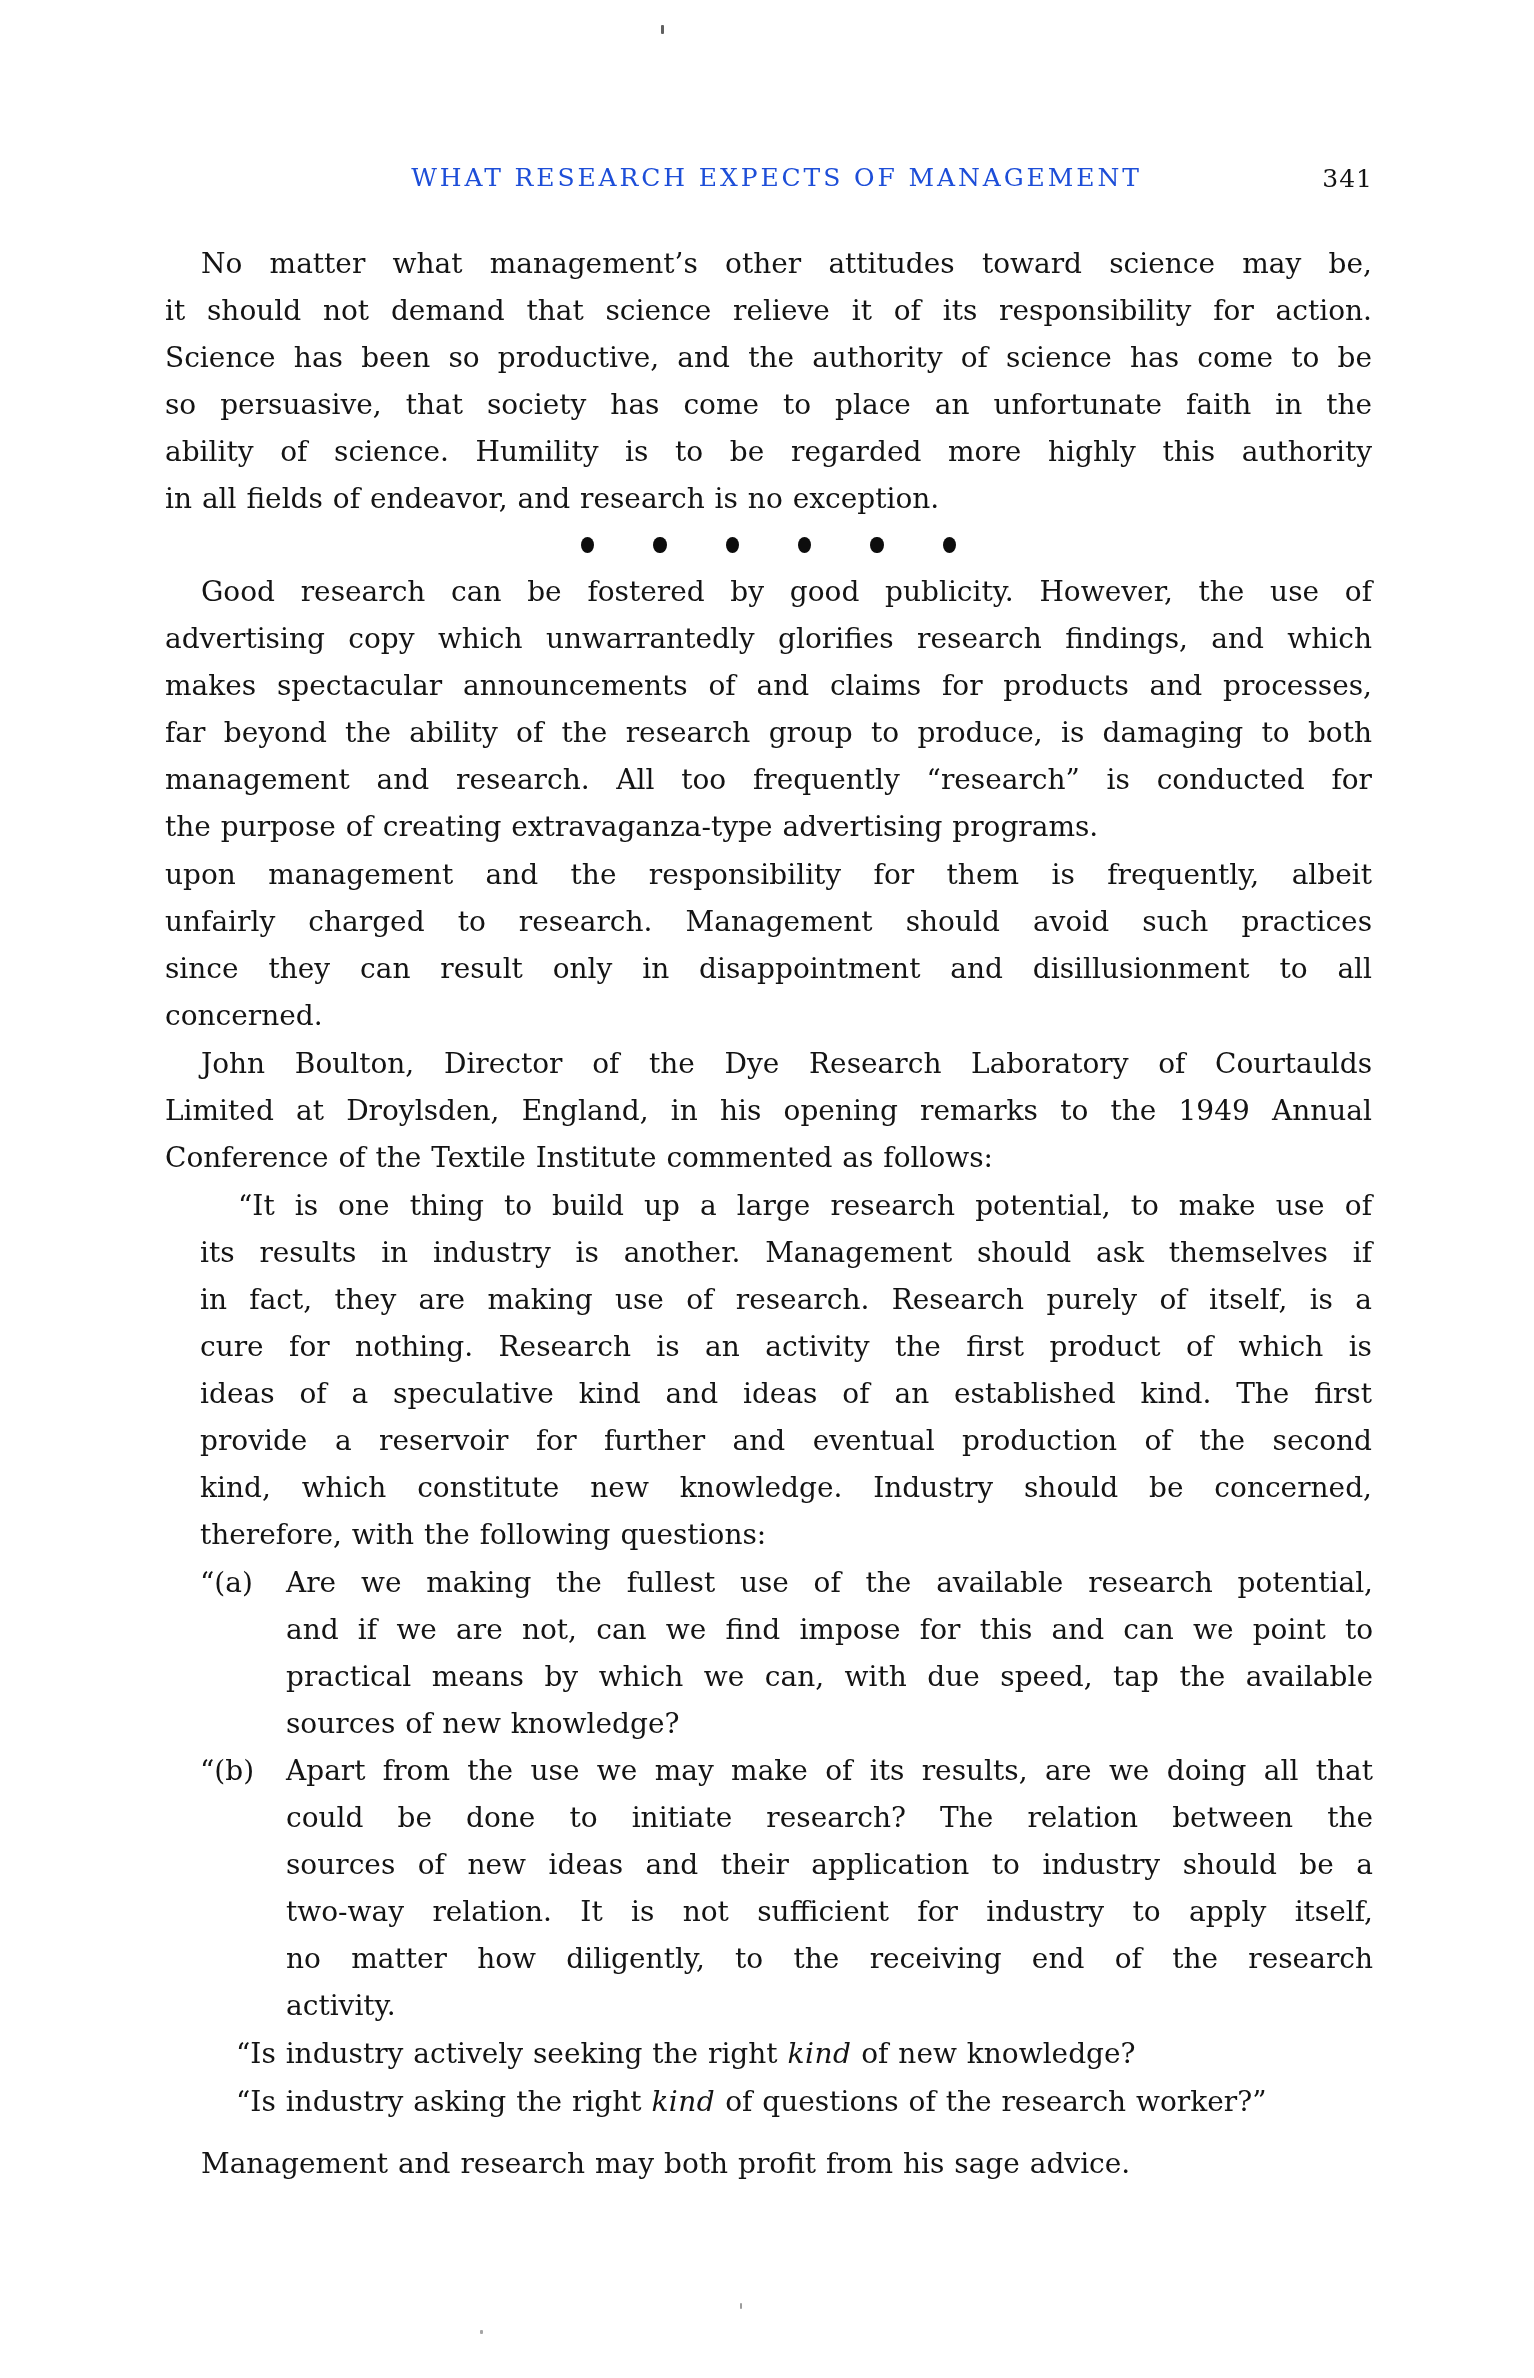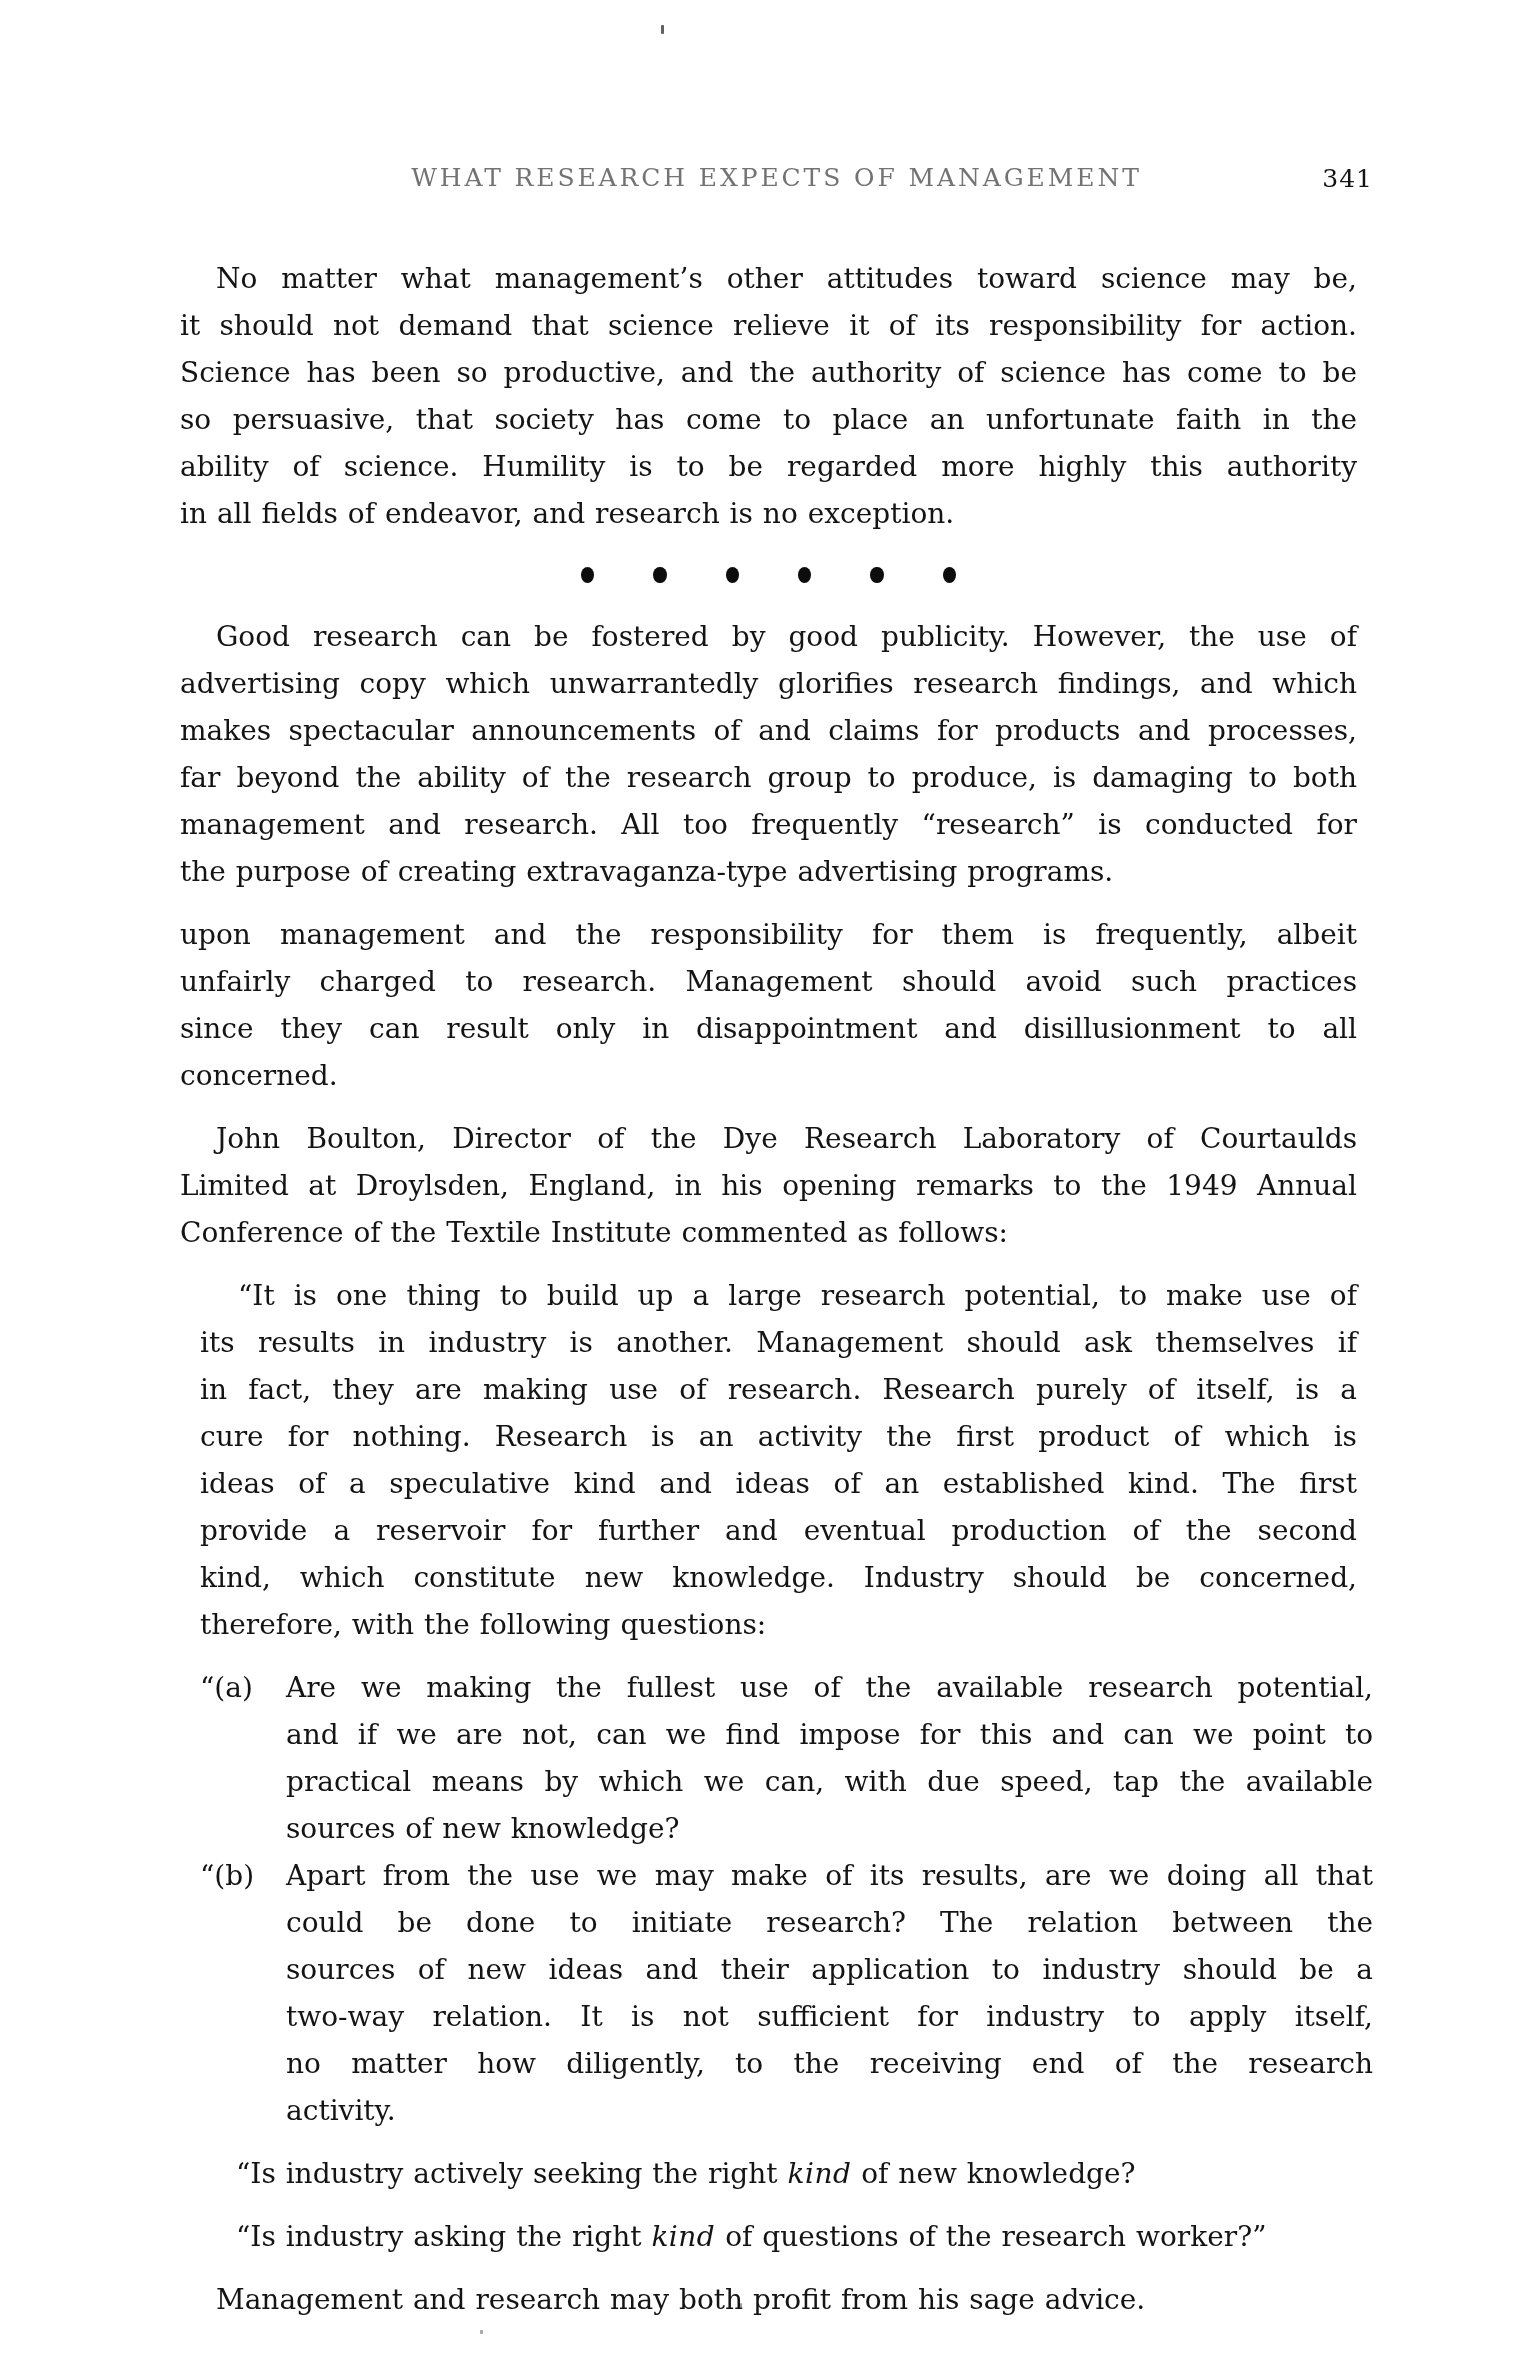--- a/index.html
+++ b/index.html
@@ -12,37 +12,37 @@
     overflow:hidden;
   }
   .running-head {
     position:absolute;
     top:163px; left:164px; width:1209px;
     text-align:center;
   }
   .head-title {
     font-size:25px;
     letter-spacing:2.9px;
-    color:#737373;
+    color:#1d4ed8;
     white-space:nowrap;
     margin-left:16px;
   }
   .page-number {
     position:absolute;
     right:0; top:1px;
     font-size:25px;
     letter-spacing:1px;
   }
   .content {
     position:absolute;
     top:239px; left:164px; width:1209px;
     font-size:28px;
     line-height:47px;
   }
-  .para { margin:16px; }
+  .para { margin:1px; }
   .line {
     text-align:justify;
     text-align-last:justify;
     word-spacing:1px;
     hyphens:none;
     white-space:normal;
   }
   .line.first-indent { text-indent:36px; }
   .line.para-end { text-align-last:left; }
   .quote-block { margin-left:36px; }

